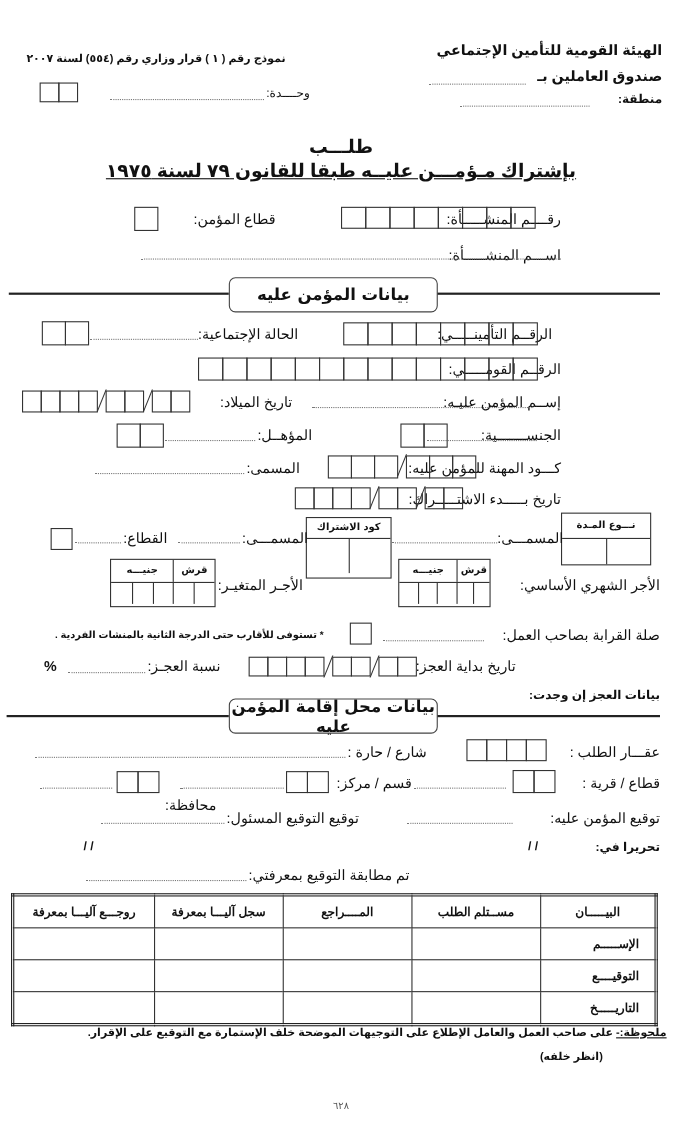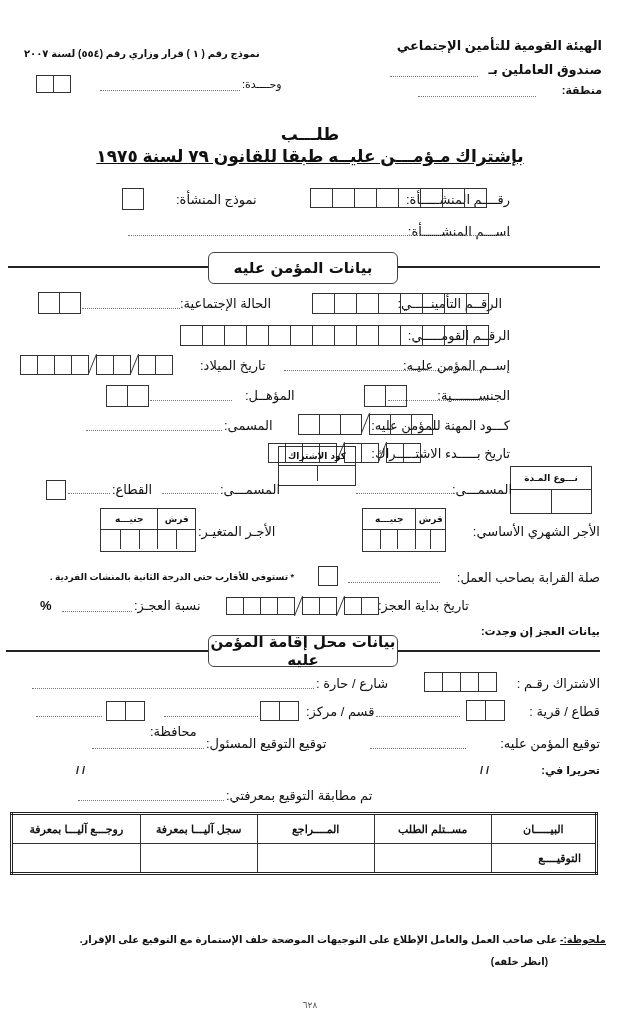--- a/index.html
+++ b/index.html
@@ -53,21 +53,21 @@
 <div class="boxes" style="left:310px;top:188px;height:20px;">
   <div class="c" style="height:20px;width:23px"></div>
     <div class="c" style="height:20px;width:23px"></div>
     <div class="c" style="height:20px;width:23px"></div>
     <div class="c" style="height:20px;width:23px"></div>
     <div class="c" style="height:20px;width:23px"></div>
     <div class="c" style="height:20px;width:23px"></div>
     <div class="c" style="height:20px;width:23px"></div>
     <div class="c" style="height:20px;width:23px"></div>
 </div>
-<div class="abs t rtl" style="left:176px;top:192px;">نموذج المنشأة:</div>
+<div class="abs t rtl" style="left:176px;top:192px;">قطاع المؤمن:</div>
 <div class="boxes" style="left:122px;top:188px;height:22px;">
     <div class="c" style="width:22px;height:22px"></div>
   </div>
 <div class="abs t rtl" style="right:110px;top:224px;">اســـم المنشـــــأة:</div>
 <div class="dots" style="left:128px;width:382px;top:235px;"></div>
 
 <div class="hr" style="left:8px;width:200px;top:266px;"></div>
 <div class="hr" style="left:396px;width:204px;top:266px;"></div>
 <div class="secbox rtl" style="left:208px;top:252px;width:188px;height:30px;">بيانات المؤمن عليه</div>
 
@@ -122,21 +122,21 @@
     <div class="c" style="height:20px"></div>
     <div class="c" style="height:20px"></div>
 </div>
 
 <div class="abs t rtl" style="right:110px;top:388px;">الجنســـــــية:</div>
 <div class="dots" style="left:388px;width:100px;top:400px;"></div>
 <div class="boxes" style="left:364px;top:385px;height:22px;">
     <div class="c" style="width:22px;height:22px"></div>
     <div class="c" style="width:22px;height:22px"></div>
   </div>
-<div class="abs t rtl" style="left:234px;top:388px;margin-left:11px;">المؤهــل:</div>
+<div class="abs t rtl" style="left:234px;top:388px;">المؤهــل:</div>
 <div class="dots" style="left:150px;width:82px;top:400px;"></div>
 <div class="boxes" style="left:106px;top:385px;height:22px;">
     <div class="c" style="width:22px;height:22px"></div>
     <div class="c" style="width:22px;height:22px"></div>
   </div>
 
 <div class="abs t rtl" style="right:110px;top:418px;">كـــود المهنة للمؤمن عليه:</div>
 <div class="boxes" style="left:298px;top:414px;height:21px;">
   <div class="c" style="width:22px;height:21px"></div>
     <div class="c" style="width:22px;height:21px"></div>
@@ -167,21 +167,21 @@
   <div class="hd">
       <div style="width:100%">نـــوع المـدة</div>
     </div>
   <div class="bd">
       <div style="width:50%"></div>
       <div style="width:50%"></div>
     </div>
 </div>
 <div class="abs t rtl" style="left:452px;top:482px;">المسمـــى:</div>
 <div class="dots" style="left:356px;width:96px;top:493px;"></div>
-<div class="mini" style="left:278px;top:446px;width:78px;height:40px;text-align:center;">
+<div class="mini" style="left:278px;top:470px;width:78px;height:56px;text-align:center;">
   <div class="hd" style="height:18px">
       <div style="width:100%">كود الاشتراك</div>
     </div>
   <div class="bd">
       <div style="width:50%"></div>
       <div style="width:50%"></div>
     </div>
 </div>
 <div class="abs t rtl" style="left:220px;top:482px;">المسمـــى:</div>
 <div class="dots" style="left:162px;width:56px;top:493px;"></div>
@@ -242,21 +242,21 @@
     <div class="c"></div>
 </div>
 <div class="abs t rtl" style="left:134px;top:598px;">نسبة العجـز:</div>
 <div class="dots" style="left:62px;width:70px;top:611px;"></div>
 <div class="abs t b" style="left:40px;top:598px;">%</div>
 
 <div class="hr" style="left:6px;width:202px;top:650px;"></div>
 <div class="hr" style="left:396px;width:204px;top:650px;"></div>
 <div class="secbox rtl" style="left:208px;top:635px;width:188px;height:30px;">بيانات محل إقامة المؤمن عليه</div>
 
-<div class="abs t rtl" style="right:20px;top:676px;">الاشتراك رقـم :</div>
+<div class="abs t rtl" style="right:20px;top:676px;">عقـــار الطلب :</div>
 <div class="boxes" style="left:424px;top:672px;height:20px;">
   <div class="c" style="width:19px;height:20px"></div>
     <div class="c" style="width:19px;height:20px"></div>
     <div class="c" style="width:19px;height:20px"></div>
     <div class="c" style="width:19px;height:20px"></div>
 </div>
 <div class="abs t rtl" style="left:316px;top:676px;">شارع / حارة :</div>
 <div class="dots" style="left:32px;width:282px;top:688px;"></div>
 
 <div class="abs t rtl" style="right:20px;top:704px;">قطاع / قرية :</div>
@@ -295,21 +295,35 @@
     <tr>
       <th style="width:18%">البيـــــان</th>
       <th style="width:20%">مســتلم الطلب</th>
       <th style="width:20%">المــــراجع</th>
       <th style="width:20%">سجل آليـــا بمعرفة</th>
       <th style="width:22%">روجـــع آليـــا بمعرفة</th>
     </tr>
   </thead>
   <tbody>
     <tr>
+      <td class="lbl">الإســـــم</td>
+      <td></td>
+        <td></td>
+        <td></td>
+        <td></td>
+    </tr>
+    <tr>
       <td class="lbl">التوقيــــع</td>
+      <td></td>
+        <td></td>
+        <td></td>
+        <td></td>
+    </tr>
+    <tr>
+      <td class="lbl">التاريـــــخ</td>
       <td></td>
         <td></td>
         <td></td>
         <td></td>
     </tr>
   </tbody>
 </table>
 
 <div class="abs t b rtl" style="right:14px;top:934px;font-size:10px;">
   <span style="text-decoration:underline;">ملحوظة:-</span>

